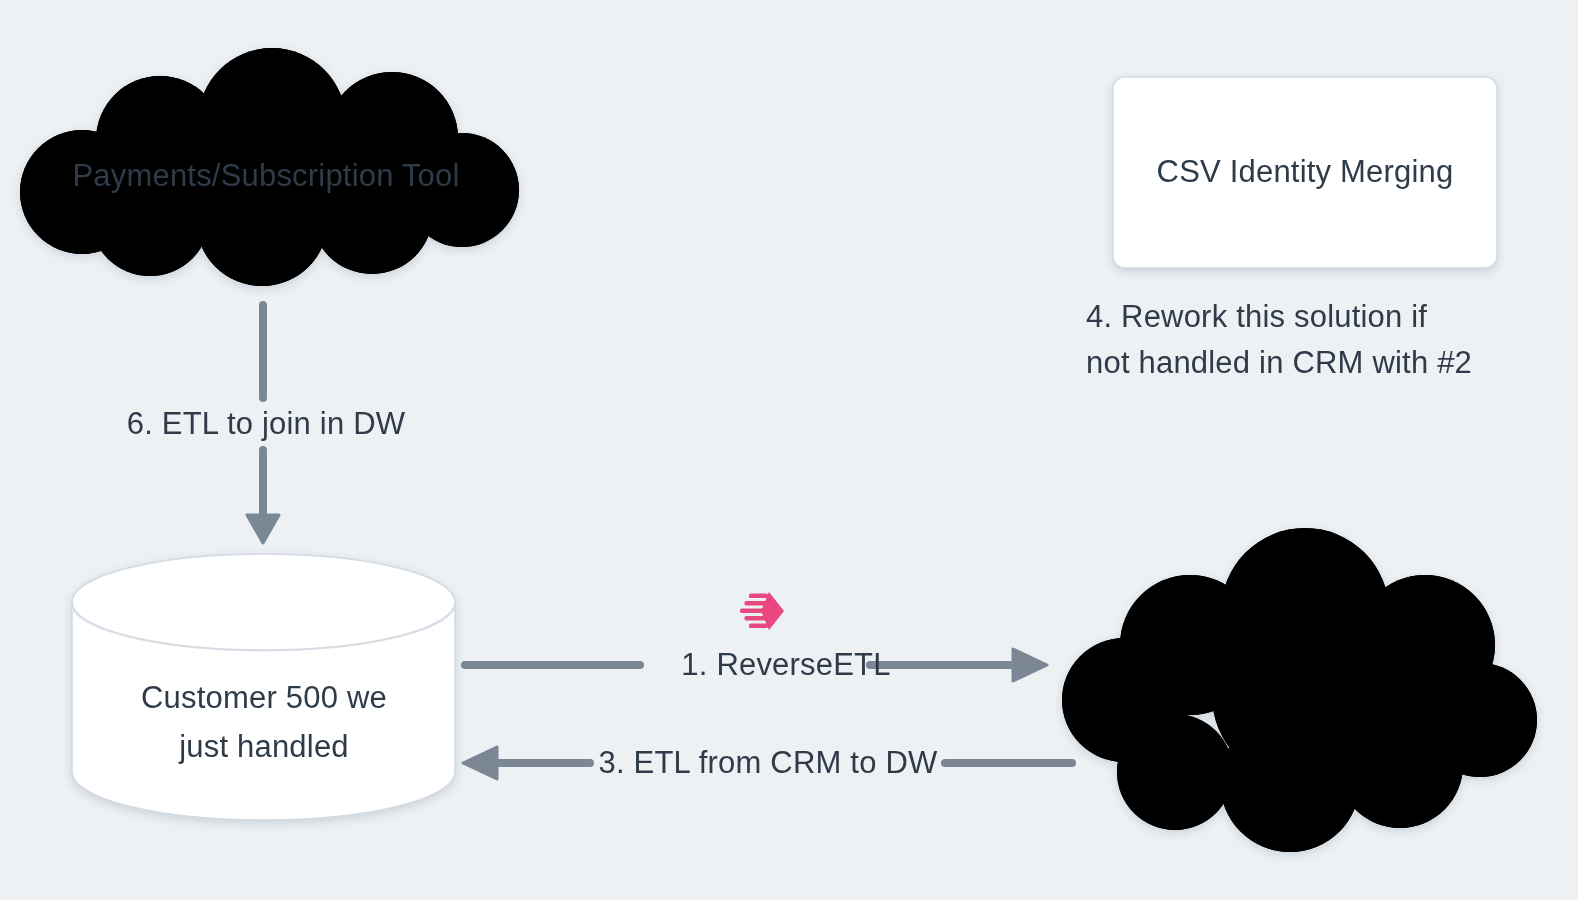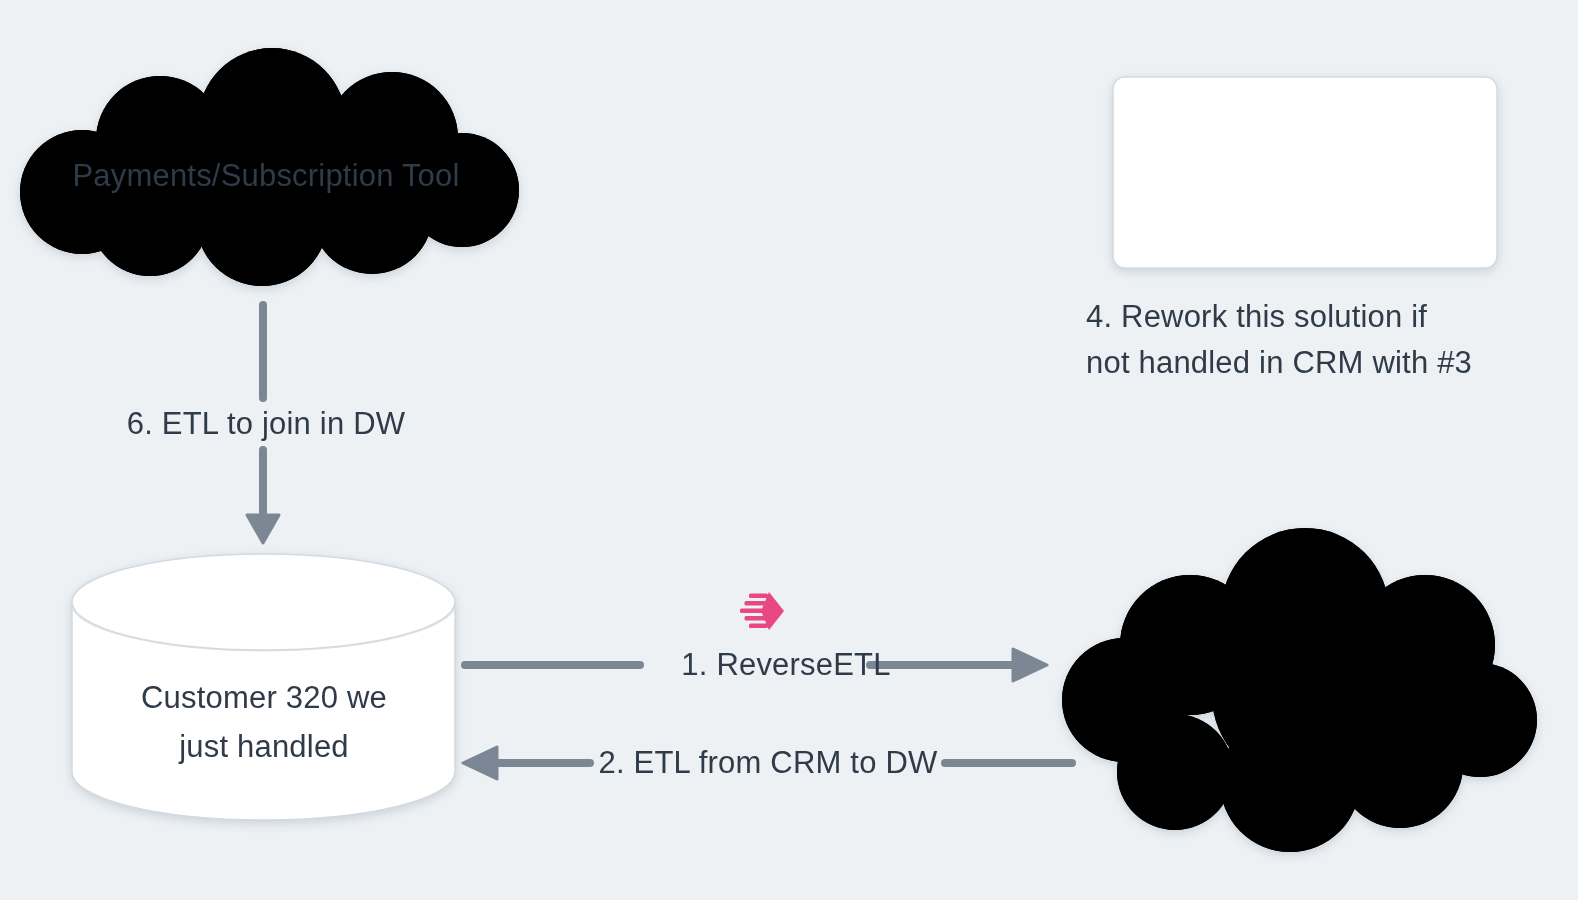--- a/index.html
+++ b/index.html
@@ -99,30 +99,31 @@
       <rect class="census-part" x="9" y="1.5" width="19" height="4.6" rx="1.6"></rect>
       <rect class="census-part" x="4.5" y="9" width="23" height="4.6" rx="1.6"></rect>
       <rect class="census-part" x="0" y="16.5" width="26" height="4.6" rx="1.6"></rect>
       <rect class="census-part" x="4.5" y="24" width="23" height="4.6" rx="1.6"></rect>
       <rect class="census-part" x="9" y="31.5" width="19" height="4.6" rx="1.6"></rect>
     </g>
   </svg>
 
   <div class="label centered" style="left:266px;top:176px">Payments/Subscription Tool</div>
 
+  <div class="label centered" style="left:1305px;top:172px">CSV Identity Merging</div>
 
   <div class="label note-block" style="left:1086px;top:294px">
     <div>4. Rework this solution if</div>
-    <div>not handled in CRM with #3</div>
+    <div>not handled in CRM with #2</div>
   </div>
 
   <div class="label centered" style="left:266px;top:424px">6. ETL to join in DW</div>
 
   <div class="label centered two-line" style="left:264px;top:722px">
-    <div>Customer 320 we</div>
+    <div>Customer 500 we</div>
     <div>just handled</div>
   </div>
 
   <div class="label centered" style="left:786px;top:665px">1. ReverseETL</div>
 
-  <div class="label centered" style="left:768px;top:763px">2. ETL from CRM to DW</div>
+  <div class="label centered" style="left:768px;top:763px">3. ETL from CRM to DW</div>
 
 </div>
 
 </body></html>

